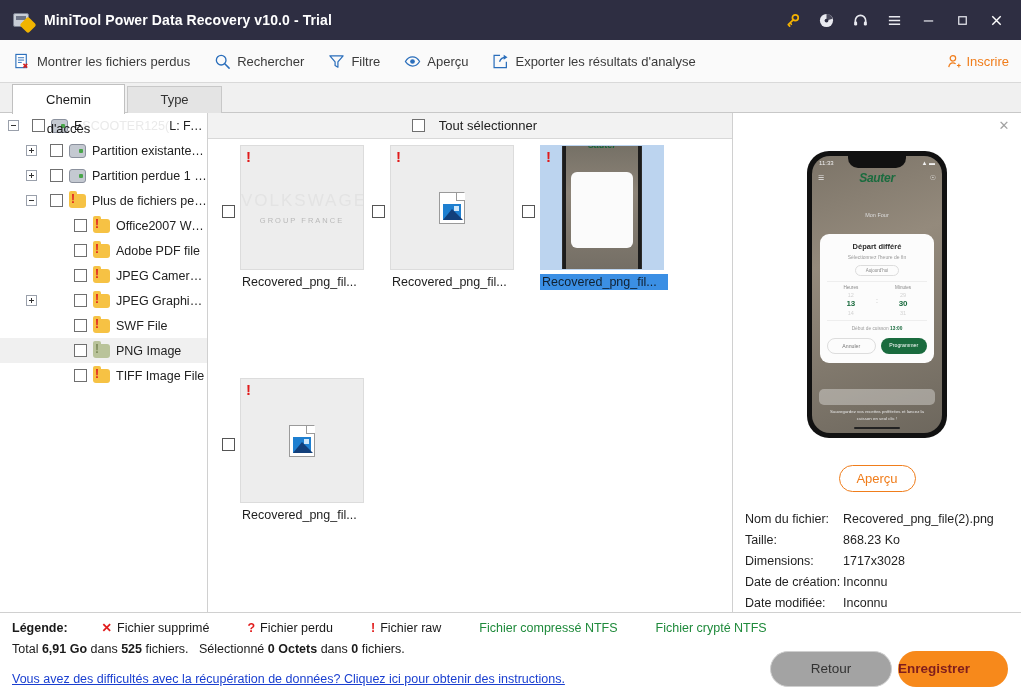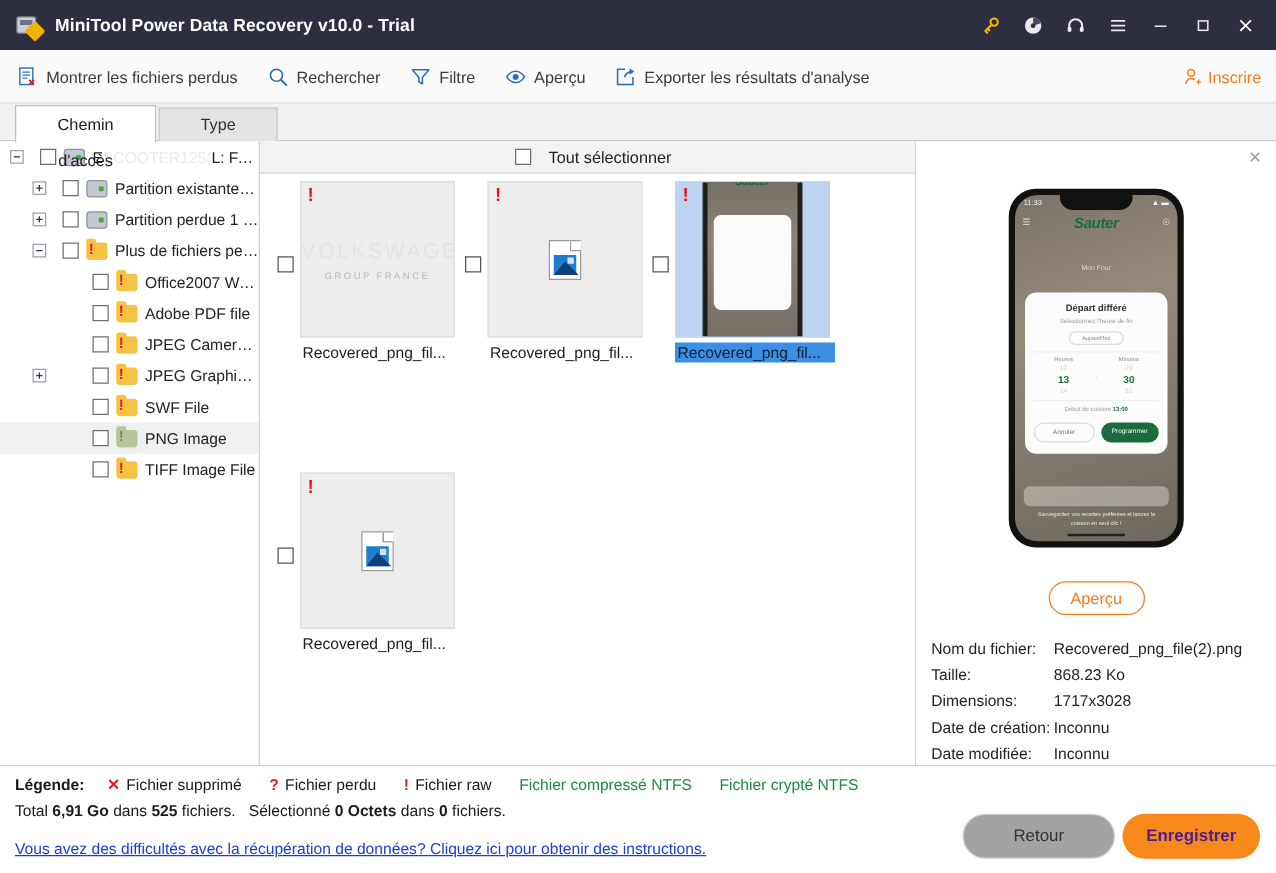--- a/index.html
+++ b/index.html
@@ -309,21 +309,21 @@
   }
   .meta { margin: 16px 0 0 12px; }
   .meta .row { display: flex; font-size: 12.5px; color: #1f1f1f; height: 21px; align-items: center; }
   .meta .k { width: 98px; flex: none; }
   .meta .v { }
 
   
   .legend {
     position: absolute; top: 612px; left: 0; width: 1021px; height: 30px;
     border-top: 1px solid #d0d0d0;
-    display: flex; align-items: center; gap: 0; padding-left: 12px;
+    display: flex; align-items: center; gap: 16px; padding-left: 12px;
     font-size: 12.5px;
   }
   .legend .lbl { font-weight: bold; color: #1a1a1a; margin-right: 18px; }
   .lg { display: flex; align-items: center; gap: 5px; margin-right: 22px; color: #1a1a1a; }
   .lg .sym { color: #e11b1b; font-weight: bold; }
   .lg.green { color: #1f8a3b; }
   .status {
     position: absolute; top: 642px; left: 12px; font-size: 12.5px; color: #1a1a1a;
   }
   .status b { font-weight: bold; }
@@ -331,22 +331,22 @@
     position: absolute; top: 672px; left: 12px; font-size: 12.5px;
     color: #1a3fd0; text-decoration: underline; cursor: default;
   }
   .btn-back {
     position: absolute; right: 129px; top: 651px; width: 122px; height: 36px;
     border: 1px solid #cfcfcf; border-radius: 18px; background: #a3a3a3;
     color: #333; font-size: 13.5px; line-height: 34px; text-align: center; cursor: default;
   }
   .btn-save {
     position: absolute; right: 13px; top: 651px; width: 110px; height: 36px;
-    border-radius: 18px; background: #f7891b; color: #4c1d95; font-weight: bold;
-    font-size: 13.5px; line-height: 36px; text-align: center; cursor: default;
+    border-radius: 18px; background: #f7891b; color: #7f1d1d; font-weight: bold;
+    font-size: 13.5px; line-height: 36px; cursor: default;
   }
 </style>
 </head>
 <body>
 
 <div id="app">
 
   <div class="titlebar">
     <div class="app-icon">
       <div class="disk"></div>

